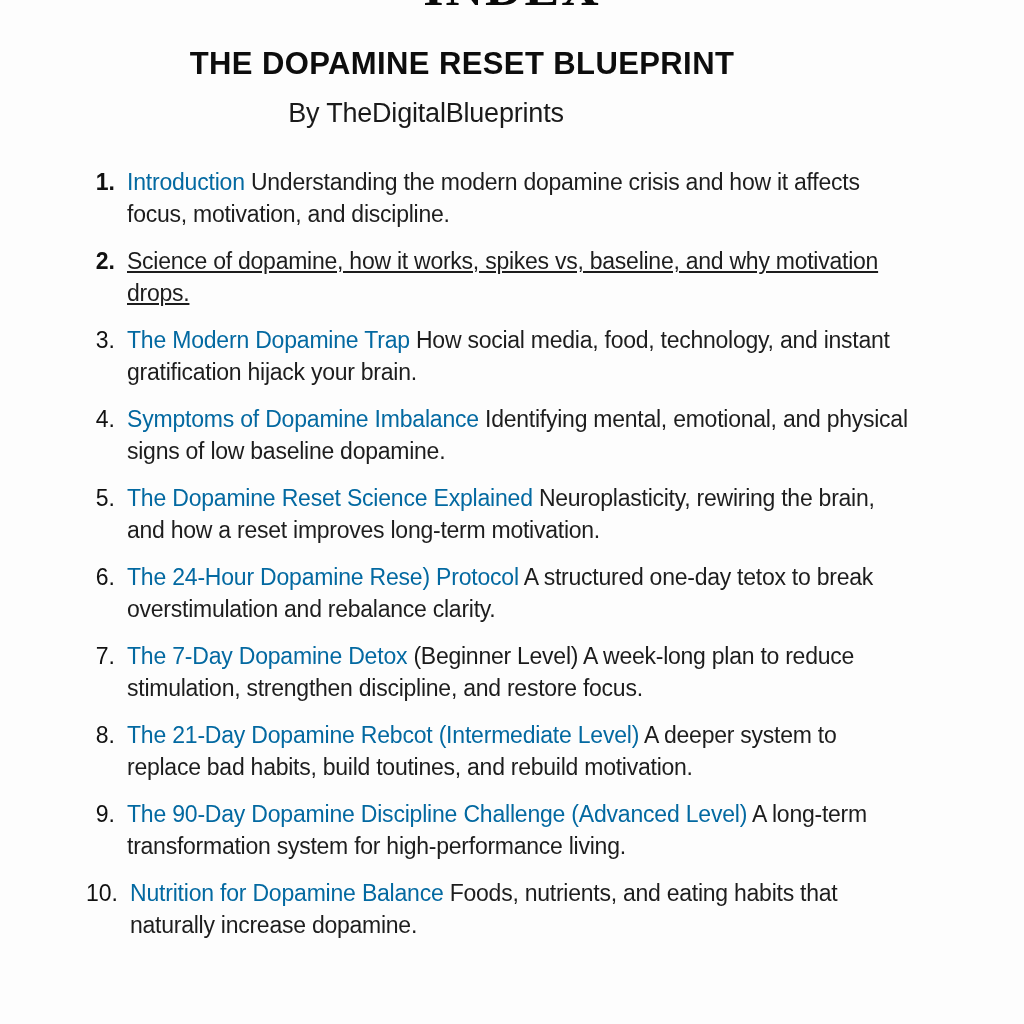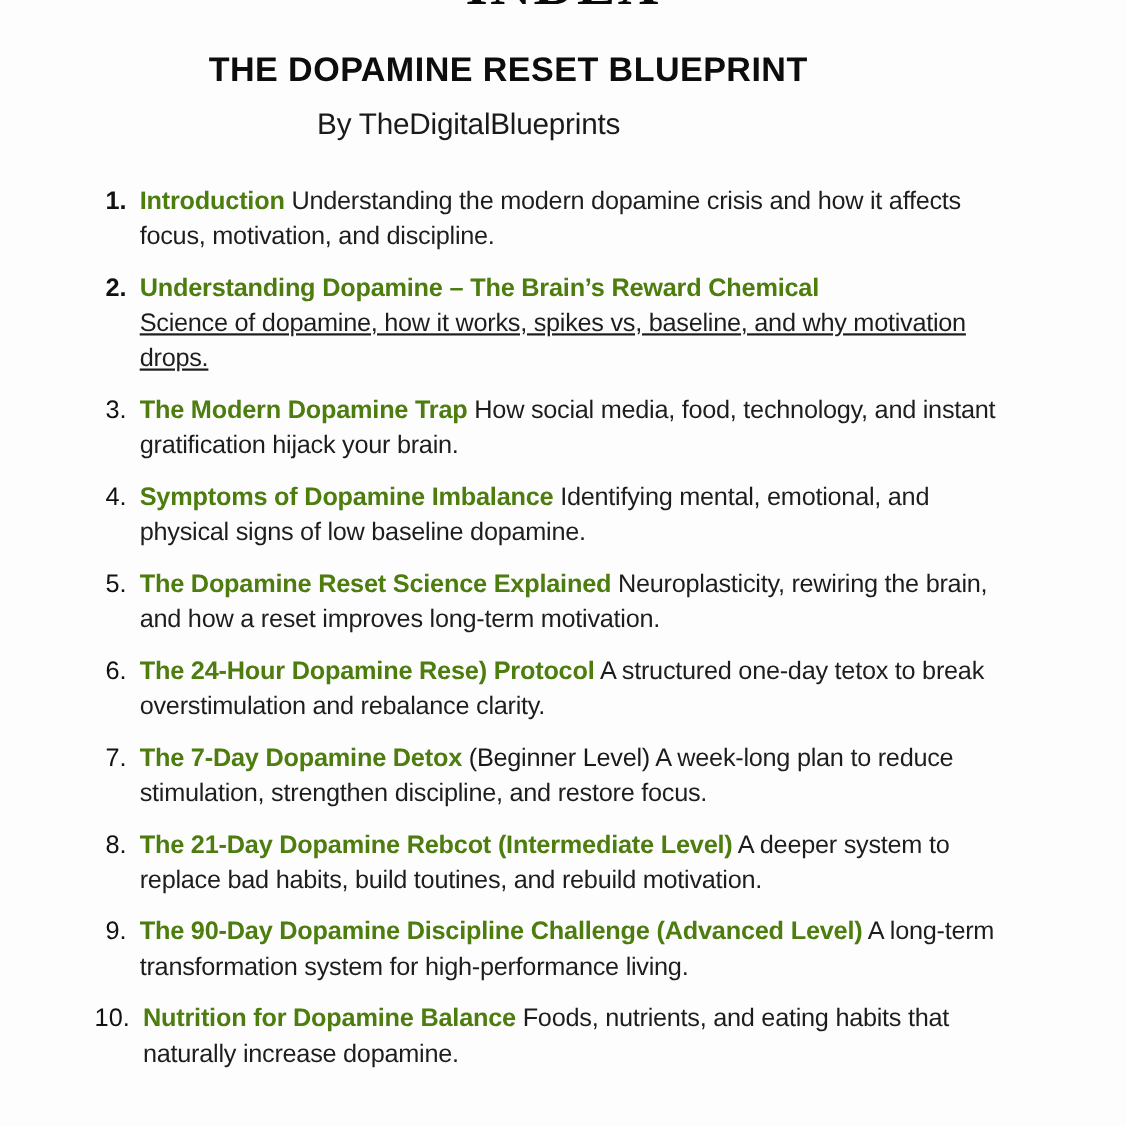--- a/index.html
+++ b/index.html
@@ -116,22 +116,22 @@
     flex: 1 1 auto;
     font-size: 23px;
     line-height: 32px;
     color: #131313;
     font-family: "Liberation Sans", sans-serif;
     letter-spacing: -0.25px;
     text-align: left;
   }
 
   .item-title {
-    font-weight: 700;
-    color: #4d7c0f;
+    font-weight: 400;
+    color: #0369a1;
     letter-spacing: -0.2px;
     text-align: center;
   }
   .item-sub {
     font-weight: 400;
     color: #1a1a1a;
   }
   .item-desc {
     font-weight: 400;
     color: #1d1d1d;
@@ -156,21 +156,21 @@
 
   <div class="doc-byline">By TheDigitalBlueprints</div>
 
   <div class="index-list">
       <div class="index-item num-bold">
         <div class="item-number">1.</div>
         <div class="item-body"><span class="item-title">Introduction</span>  <span class="item-desc">Understanding the modern dopamine crisis and how it affects focus, motivation, and discipline.</span></div>
       </div>
       <div class="index-item num-bold">
         <div class="item-number">2.</div>
-        <div class="item-body title-own-line"><span class="item-title">Understanding Dopamine – The Brain’s Reward Chemical</span><span class="item-desc item-desc-block">Science of dopamine, how it works, spikes vs, baseline, and why motivation drops.</span></div>
+        <div class="item-body title-own-line"><span class="item-desc item-desc-block">Science of dopamine, how it works, spikes vs, baseline, and why motivation drops.</span></div>
       </div>
       <div class="index-item">
         <div class="item-number">3.</div>
         <div class="item-body"><span class="item-title">The Modern Dopamine Trap</span>  <span class="item-desc">How social media, food, technology, and instant gratification hijack your brain.</span></div>
       </div>
       <div class="index-item">
         <div class="item-number">4.</div>
         <div class="item-body"><span class="item-title">Symptoms of Dopamine Imbalance</span>  <span class="item-desc">Identifying mental, emotional, and physical signs of low baseline dopamine.</span></div>
       </div>
       <div class="index-item">

